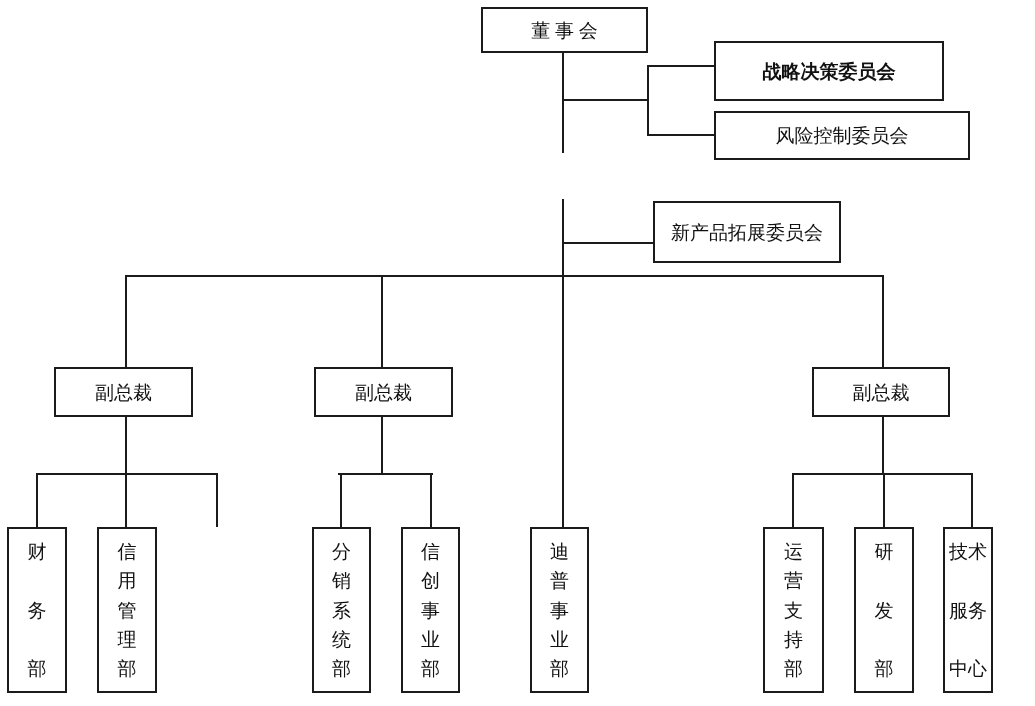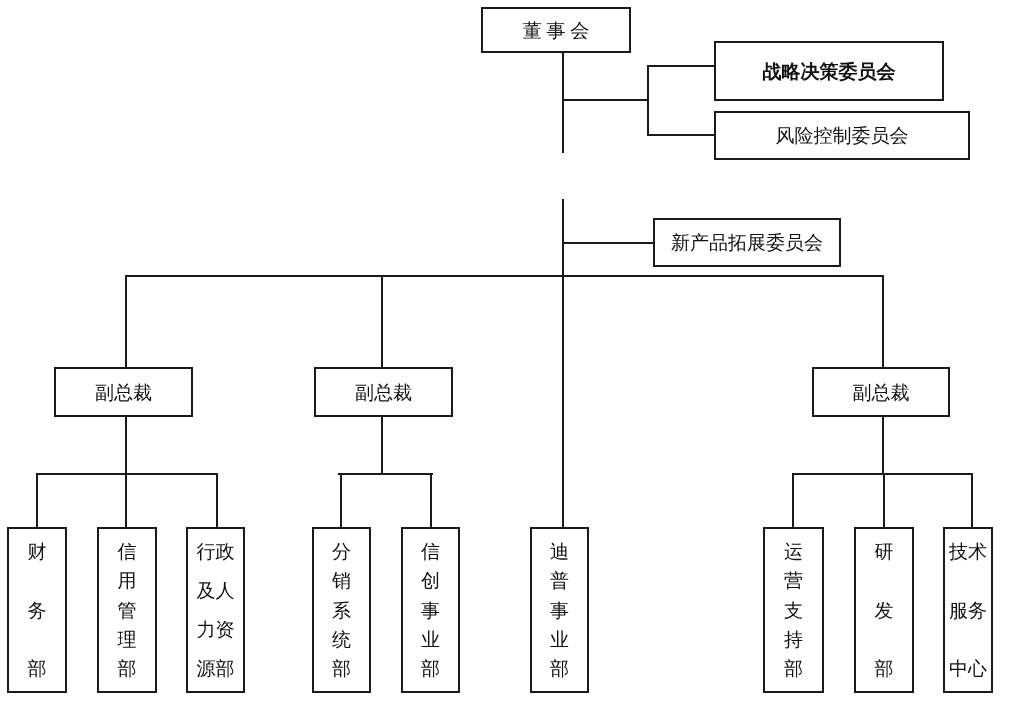--- a/index.html
+++ b/index.html
@@ -63,34 +63,34 @@
   <div class="line" style="left:792px; top:473px; width:181px; height:2px;"></div>
   <div class="line" style="left:36px; top:473px; width:2px; height:54px;"></div>
   <div class="line" style="left:125px; top:473px; width:2px; height:54px;"></div>
   <div class="line" style="left:216px; top:473px; width:2px; height:54px;"></div>
   <div class="line" style="left:340px; top:473px; width:2px; height:54px;"></div>
   <div class="line" style="left:430px; top:473px; width:2px; height:54px;"></div>
   <div class="line" style="left:792px; top:473px; width:2px; height:54px;"></div>
   <div class="line" style="left:883px; top:473px; width:2px; height:54px;"></div>
   <div class="line" style="left:971px; top:473px; width:2px; height:54px;"></div>
 
-  <div class="box" style="left:481px; top:7px; width:150px; height:46px;">
+  <div class="box" style="left:481px; top:7px; width:167px; height:46px;">
     <span>董 事 会</span>
   </div>
 
   <div class="box" style="left:714px; top:41px; width:230px; height:60px;font-weight:bold;">
     <span>战略决策委员会</span>
   </div>
 
   <div class="box" style="left:714px; top:111px; width:256px; height:49px;">
     <span>风险控制委员会</span>
   </div>
 
 
-  <div class="box" style="left:653px; top:218px; width:188px; height:49px;">
+  <div class="box" style="left:653px; top:201px; width:188px; height:62px;">
     <span>新产品拓展委员会</span>
   </div>
 
   <div class="box" style="left:54px; top:367px; width:139px; height:50px;">
     <span>副总裁</span>
   </div>
 
   <div class="box" style="left:314px; top:367px; width:139px; height:50px;">
     <span>副总裁</span>
   </div>
@@ -106,26 +106,20 @@
   </div>
 
   <div class="box vbox" style="left:97px; top:527px; width:60px; height:166px;">
     <span>信</span>
     <span>用</span>
     <span>管</span>
     <span>理</span>
     <span>部</span>
   </div>
 
-  <div class="box vbox" style="left:186px; top:527px; width:59px; height:166px;">
-    <span>行政</span>
-    <span>及人</span>
-    <span>力资</span>
-    <span>源部</span>
-  </div>
 
   <div class="box vbox" style="left:312px; top:527px; width:59px; height:166px;">
     <span>分</span>
     <span>销</span>
     <span>系</span>
     <span>统</span>
     <span>部</span>
   </div>
 
   <div class="box vbox" style="left:401px; top:527px; width:59px; height:166px;">

